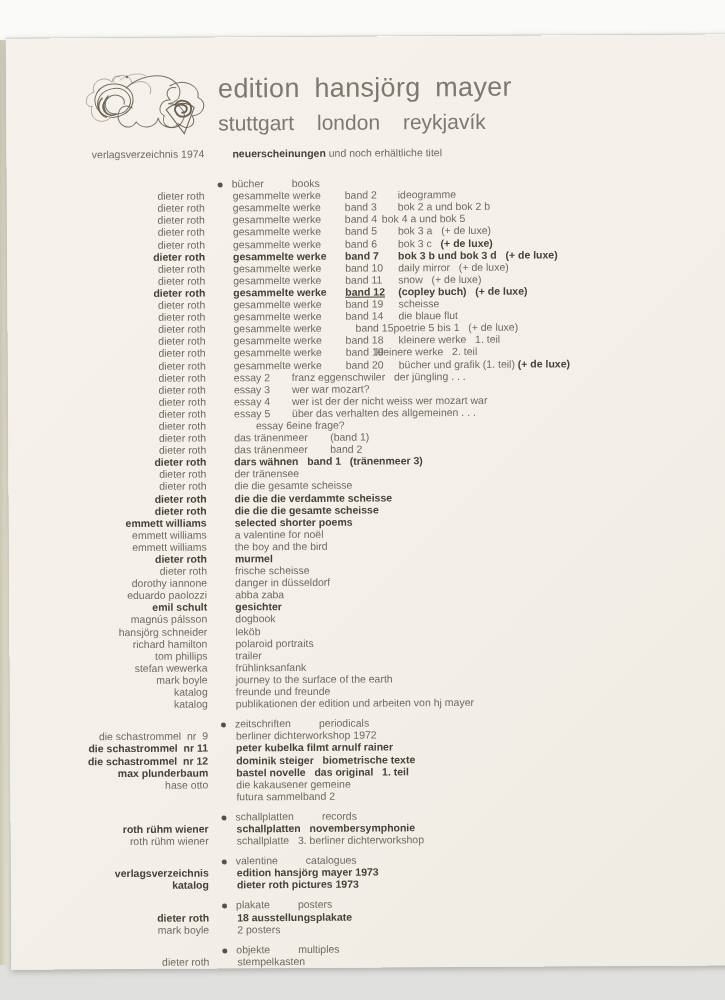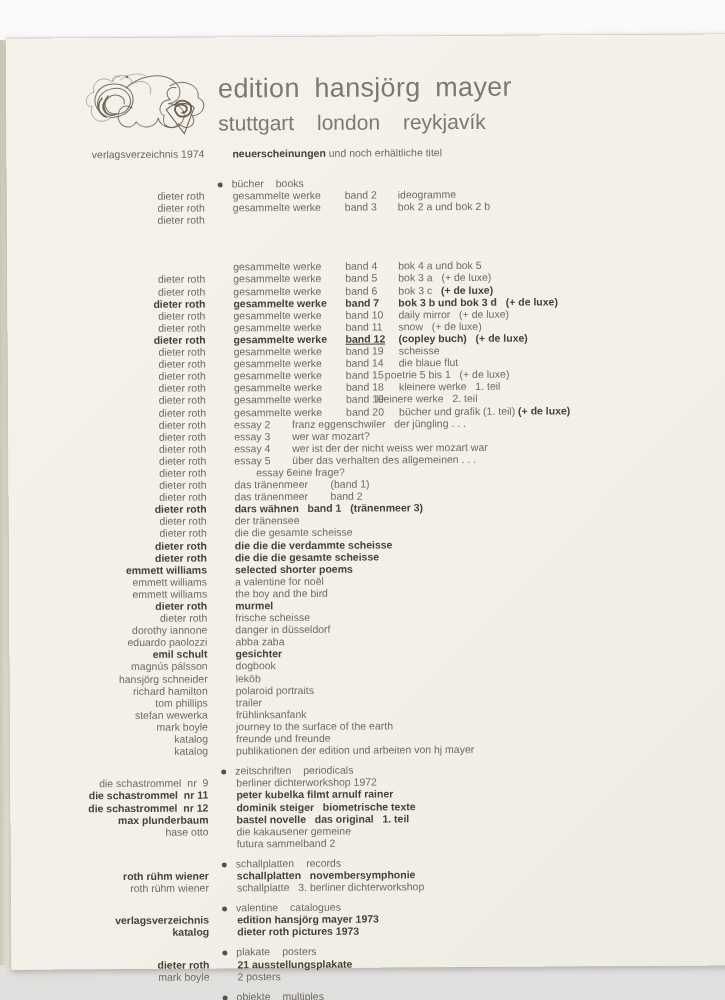--- a/index.html
+++ b/index.html
@@ -24,21 +24,21 @@
   .cities{font-size:21px;word-spacing:17px;margin-top:7px;}
   .content{position:absolute;left:0;top:110px;width:726px;font-size:10.5px;color:#6f6a61;}
   .row,.subhead-row{white-space:nowrap;line-height:12.1px;}
   .author{display:inline-block;width:198px;text-align:right;white-space:pre;vertical-align:top;}
   .rtitle{display:inline-block;margin-left:28px;white-space:pre;vertical-align:top;}
   .part{white-space:pre;}
   .bold,b{font-weight:bold;color:#474238;}
   .catalog{margin-top:18px;}
   .sec-header{padding-left:211px;line-height:12.1px;margin-top:8px;}
   .bullet{display:inline-block;width:5px;height:5px;border-radius:50%;background:#56514a;margin-right:9px;}
-  .sec-en{margin-left:4px;padding-left:8px;}
+  .sec-en{margin-left:20px;padding-left:8px;}
 </style>
 </head>
 <body>
 
 <div class="spine"></div>
 
 <div class="page">
 
   <svg class="logo" viewBox="0 0 132 84">
     <g stroke="#60564a" fill="none" stroke-width="1" stroke-linecap="round">
@@ -61,30 +61,30 @@
 
   <div class="content">
     <div class="subhead-row">
       <span class="author">verlagsverzeichnis 1974</span><span class="rtitle"><b>neuerscheinungen</b><span> und noch erhältliche titel</span></span>
     </div>
     <div class="catalog" id="catalog">
         <div class="section">
           <div class="sec-header"><span class="bullet"></span><span class="sec-de">bücher</span><span class="sec-en">books</span></div>
           <div class="row"><span class="author">dieter roth</span><span class="rtitle"><span class="part" style="display: inline-block; width: 112px;">gesammelte werke</span><span class="part" style="display: inline-block; width: 53px;">band 2</span><span class="part">ideogramme</span></span></div>
           <div class="row"><span class="author">dieter roth</span><span class="rtitle"><span class="part" style="display: inline-block; width: 112px;">gesammelte werke</span><span class="part" style="display: inline-block; width: 53px;">band 3</span><span class="part">bok 2 a und bok 2 b</span></span></div>
-          <div class="row"><span class="author">dieter roth</span><span class="rtitle"><span class="part" style="display: inline-block; width: 112px;">gesammelte werke</span><span class="part" style="display: inline-block; width: 53px; margin-top: 47px;">band 4</span><span class="part">bok 4 a und bok 5</span></span></div>
+          <div class="row"><span class="author">dieter roth</span><span class="rtitle"><span class="part" style="display: inline-block; width: 112px;">gesammelte werke</span><span class="part" style="display: inline-block; width: 37px;">band 4</span><span class="part">bok 4 a und bok 5</span></span></div>
           <div class="row"><span class="author">dieter roth</span><span class="rtitle"><span class="part" style="display: inline-block; width: 112px;">gesammelte werke</span><span class="part" style="display: inline-block; width: 53px;">band 5</span><span class="part">bok 3 a   (+ de luxe)</span></span></div>
           <div class="row"><span class="author">dieter roth</span><span class="rtitle"><span class="part" style="display: inline-block; width: 112px;">gesammelte werke</span><span class="part" style="display: inline-block; width: 53px;">band 6</span><span class="part">bok 3 c   </span><span class="part bold">(+ de luxe)</span></span></div>
           <div class="row"><span class="author bold">dieter roth</span><span class="rtitle"><span class="part bold" style="display: inline-block; width: 112px;">gesammelte werke</span><span class="part bold" style="display: inline-block; width: 53px;">band 7</span><span class="part bold">bok 3 b und bok 3 d   (+ de luxe)</span></span></div>
           <div class="row"><span class="author">dieter roth</span><span class="rtitle"><span class="part" style="display: inline-block; width: 112px;">gesammelte werke</span><span class="part" style="display: inline-block; width: 53px;">band 10</span><span class="part">daily mirror   (+ de luxe)</span></span></div>
           <div class="row"><span class="author">dieter roth</span><span class="rtitle"><span class="part" style="display: inline-block; width: 112px;">gesammelte werke</span><span class="part" style="display: inline-block; width: 53px;">band 11</span><span class="part">snow   (+ de luxe)</span></span></div>
           <div class="row"><span class="author bold">dieter roth</span><span class="rtitle"><span class="part bold" style="display: inline-block; width: 112px;">gesammelte werke</span><span class="part bold" style="display: inline-block; width: 53px; text-decoration: underline;">band 12</span><span class="part bold">(copley buch)   (+ de luxe)</span></span></div>
           <div class="row"><span class="author">dieter roth</span><span class="rtitle"><span class="part" style="display: inline-block; width: 112px;">gesammelte werke</span><span class="part" style="display: inline-block; width: 53px;">band 19</span><span class="part">scheisse</span></span></div>
           <div class="row"><span class="author">dieter roth</span><span class="rtitle"><span class="part" style="display: inline-block; width: 112px;">gesammelte werke</span><span class="part" style="display: inline-block; width: 53px;">band 14</span><span class="part">die blaue flut</span></span></div>
-          <div class="row"><span class="author">dieter roth</span><span class="rtitle"><span class="part" style="display: inline-block; width: 112px;">gesammelte werke</span><span class="part" style="display: inline-block; width: 39px;">band 15</span><span class="part">poetrie 5 bis 1   (+ de luxe)</span></span></div>
+          <div class="row"><span class="author">dieter roth</span><span class="rtitle"><span class="part" style="display: inline-block; width: 112px;">gesammelte werke</span><span class="part" style="display: inline-block; width: 48px; text-align: right;">band 15</span><span class="part">poetrie 5 bis 1   (+ de luxe)</span></span></div>
           <div class="row"><span class="author">dieter roth</span><span class="rtitle"><span class="part" style="display: inline-block; width: 112px;">gesammelte werke</span><span class="part" style="display: inline-block; width: 53px;">band 18</span><span class="part">kleinere werke   1. teil</span></span></div>
           <div class="row"><span class="author">dieter roth</span><span class="rtitle"><span class="part" style="display: inline-block; width: 112px;">gesammelte werke</span><span class="part" style="display: inline-block; width: 30px;">band 19</span><span class="part">kleinere werke   2. teil</span></span></div>
           <div class="row"><span class="author">dieter roth</span><span class="rtitle"><span class="part" style="display: inline-block; width: 112px;">gesammelte werke</span><span class="part" style="display: inline-block; width: 53px;">band 20</span><span class="part">bücher und grafik (1. teil) </span><span class="part bold">(+ de luxe)</span></span></div>
           <div class="row"><span class="author">dieter roth</span><span class="rtitle"><span class="part" style="display: inline-block; width: 58px;">essay 2</span><span class="part">franz eggenschwiler   der jüngling . . .</span></span></div>
           <div class="row"><span class="author">dieter roth</span><span class="rtitle"><span class="part" style="display: inline-block; width: 58px;">essay 3</span><span class="part">wer war mozart?</span></span></div>
           <div class="row"><span class="author">dieter roth</span><span class="rtitle"><span class="part" style="display: inline-block; width: 58px;">essay 4</span><span class="part">wer ist der der nicht weiss wer mozart war</span></span></div>
           <div class="row"><span class="author">dieter roth</span><span class="rtitle"><span class="part" style="display: inline-block; width: 58px;">essay 5</span><span class="part">über das verhalten des allgemeinen . . .</span></span></div>
           <div class="row"><span class="author">dieter roth</span><span class="rtitle"><span class="part" style="display: inline-block; width: 58px; text-align: right;">essay 6</span><span class="part">eine frage?</span></span></div>
           <div class="row"><span class="author">dieter roth</span><span class="rtitle"><span class="part" style="display: inline-block; width: 96px;">das tränenmeer</span><span class="part">(band 1)</span></span></div>
           <div class="row"><span class="author">dieter roth</span><span class="rtitle"><span class="part" style="display: inline-block; width: 96px;">das tränenmeer</span><span class="part">band 2</span></span></div>
@@ -124,21 +124,21 @@
           <div class="row"><span class="author bold">roth rühm wiener</span><span class="rtitle"><span class="part bold">schallplatten   novembersymphonie</span></span></div>
           <div class="row"><span class="author">roth rühm wiener</span><span class="rtitle"><span class="part">schallplatte   3. berliner dichterworkshop</span></span></div>
         </div>
         <div class="section">
           <div class="sec-header"><span class="bullet"></span><span class="sec-de">valentine</span><span class="sec-en">catalogues</span></div>
           <div class="row"><span class="author bold">verlagsverzeichnis</span><span class="rtitle"><span class="part bold">edition hansjörg mayer 1973</span></span></div>
           <div class="row"><span class="author bold">katalog</span><span class="rtitle"><span class="part bold">dieter roth pictures 1973</span></span></div>
         </div>
         <div class="section">
           <div class="sec-header"><span class="bullet"></span><span class="sec-de">plakate</span><span class="sec-en">posters</span></div>
-          <div class="row"><span class="author bold">dieter roth</span><span class="rtitle"><span class="part bold">21 ausstellungsplakate</span></span></div>
+          <div class="row"><span class="author bold">dieter roth</span><span class="rtitle"><span class="part bold">18 ausstellungsplakate</span></span></div>
           <div class="row"><span class="author">mark boyle</span><span class="rtitle"><span class="part">2 posters</span></span></div>
         </div>
         <div class="section">
           <div class="sec-header"><span class="bullet"></span><span class="sec-de">objekte</span><span class="sec-en">multiples</span></div>
           <div class="row"><span class="author">dieter roth</span><span class="rtitle"><span class="part">stempelkasten</span></span></div>
         </div>
       </div>
   </div>
 
 </div>

